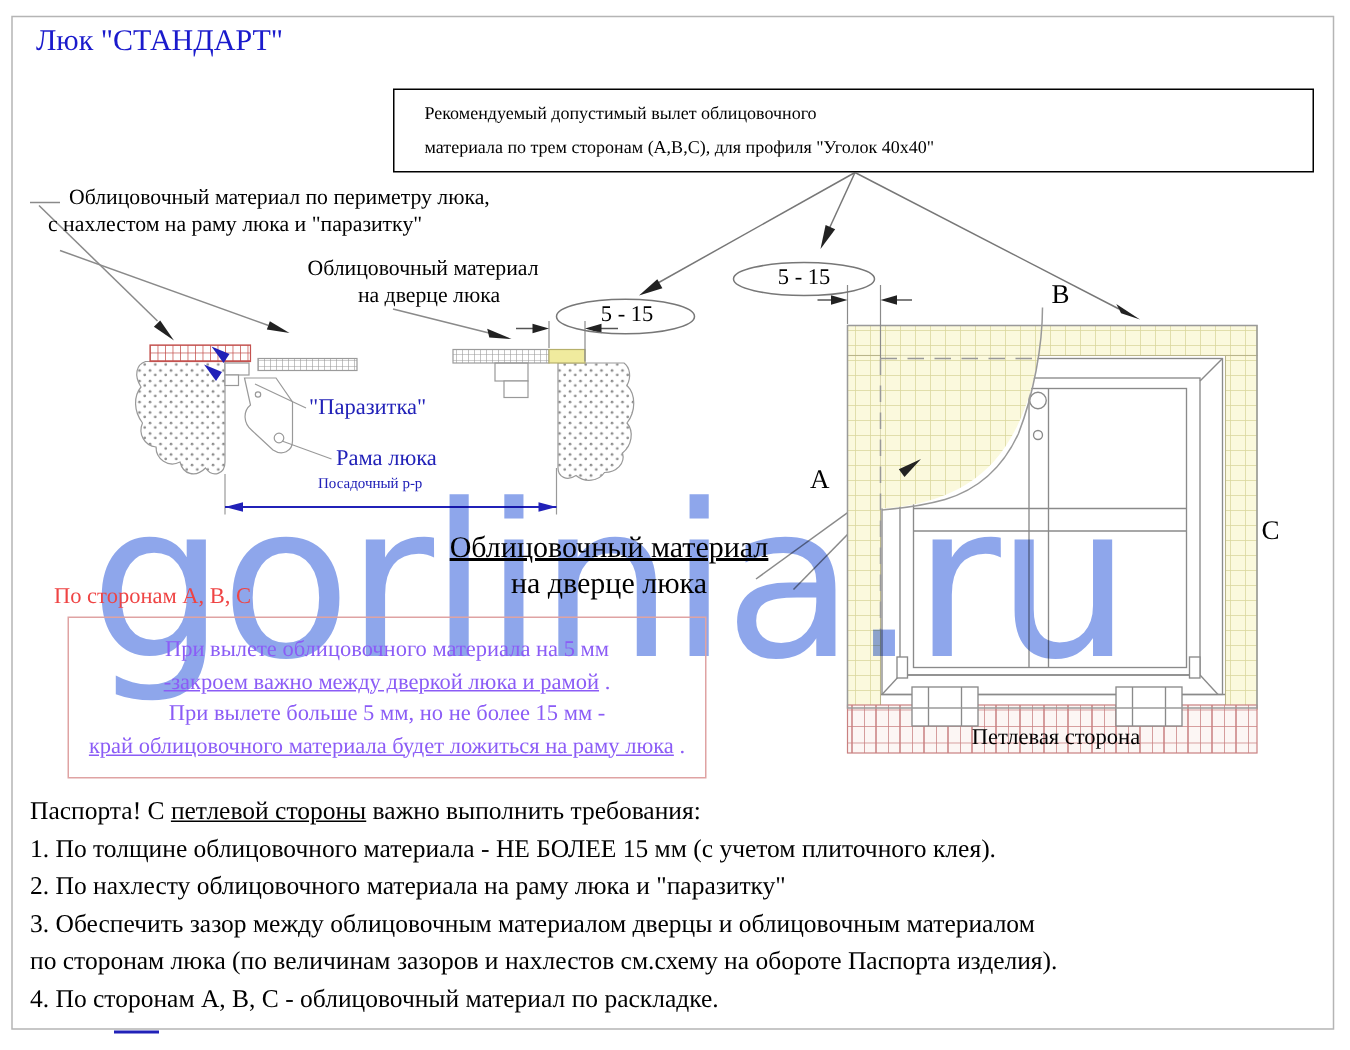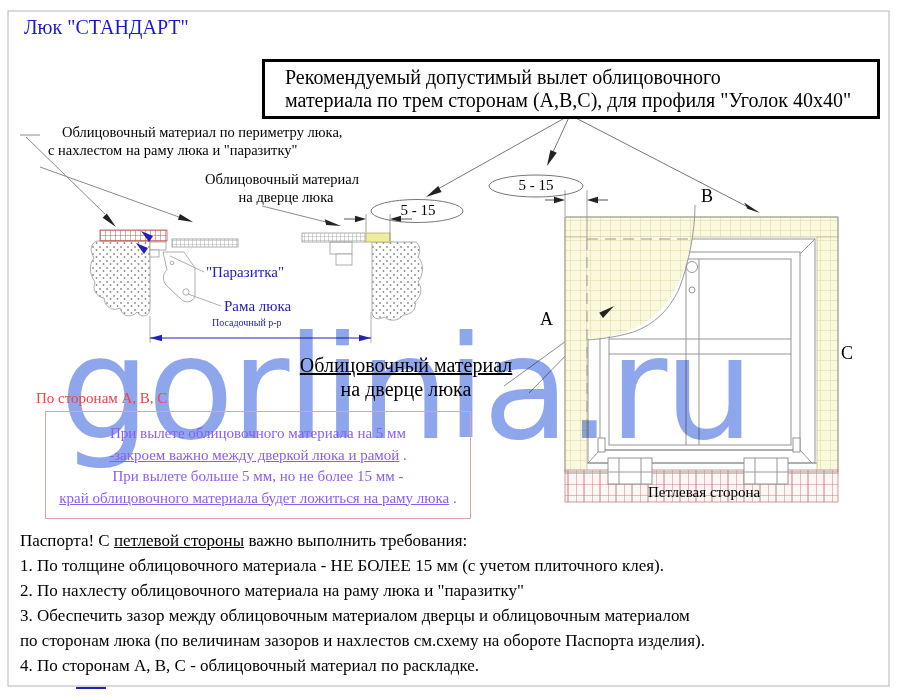--- a/index.html
+++ b/index.html
@@ -4,23 +4,23 @@
 <style>
   html,body{margin:0;padding:0;background:#fff;}
   .page{position:relative;width:900px;height:700px;background:#ffffff;
         font-family:"Liberation Serif",serif;color:#000;overflow:hidden;}
   svg.draw{position:absolute;left:0;top:0;z-index:2;}
   .wm{position:absolute;left:60px;top:306px;z-index:6;white-space:nowrap;
       font-family:"DejaVu Sans",sans-serif;font-size:142px;letter-spacing:-3px;
       color:#1d4ed8;opacity:.5;mix-blend-mode:multiply;pointer-events:none;}
   .t{position:absolute;z-index:10;}
   #title{left:24px;top:16px;font-size:20px;color:#1a1acc;}
-  #recbox{left:262px;top:59px;width:592px;height:46px;border:3px solid #000000;
-          background:#fff;font-size:20px;line-height:23px;padding:4px 0 4px 20px;}
-  #lblPerim{left:32px;top:124px;font-size:14.5px;line-height:17.5px;margin-left:16px;}
+  #recbox{left:262px;top:59px;width:592px;height:46px;border:1px solid #000000;
+          background:#fff;font-size:12px;line-height:23px;padding:4px 0 4px 20px;}
+  #lblPerim{left:32px;top:124px;font-size:14.5px;line-height:17.5px;}
   #lblPerim .l1{padding-left:14px;}
   #lblDoorS{left:183px;top:171px;width:176px;font-size:14.5px;line-height:17.5px;}
   #lblDoorS .l1{text-align:right;}
   #lblDoorS .l2{text-align:center;padding-left:30px;}
   #dim1{left:389px;top:202px;width:58px;text-align:center;font-size:15px;}
   #dim2{left:507px;top:177px;width:58px;text-align:center;font-size:15px;}
   #parazitka{left:206px;top:264px;color:#2121b8;font-size:15px;}
   #rama{left:224px;top:298px;color:#2121b8;font-size:15px;}
   #posad{left:212px;top:317px;color:#2121b8;font-size:10px;}
   #sideA{left:540px;top:309px;font-size:18px;}

